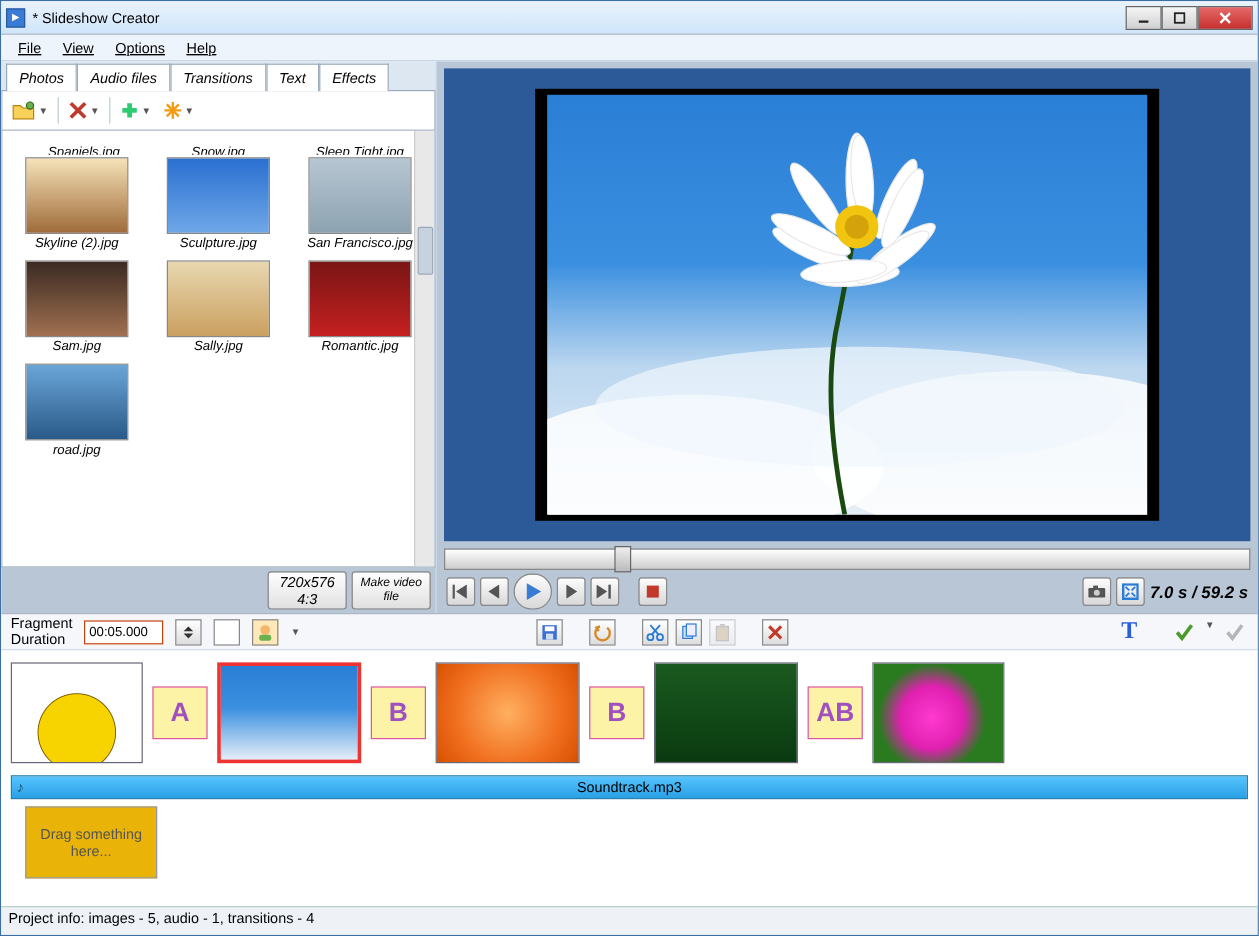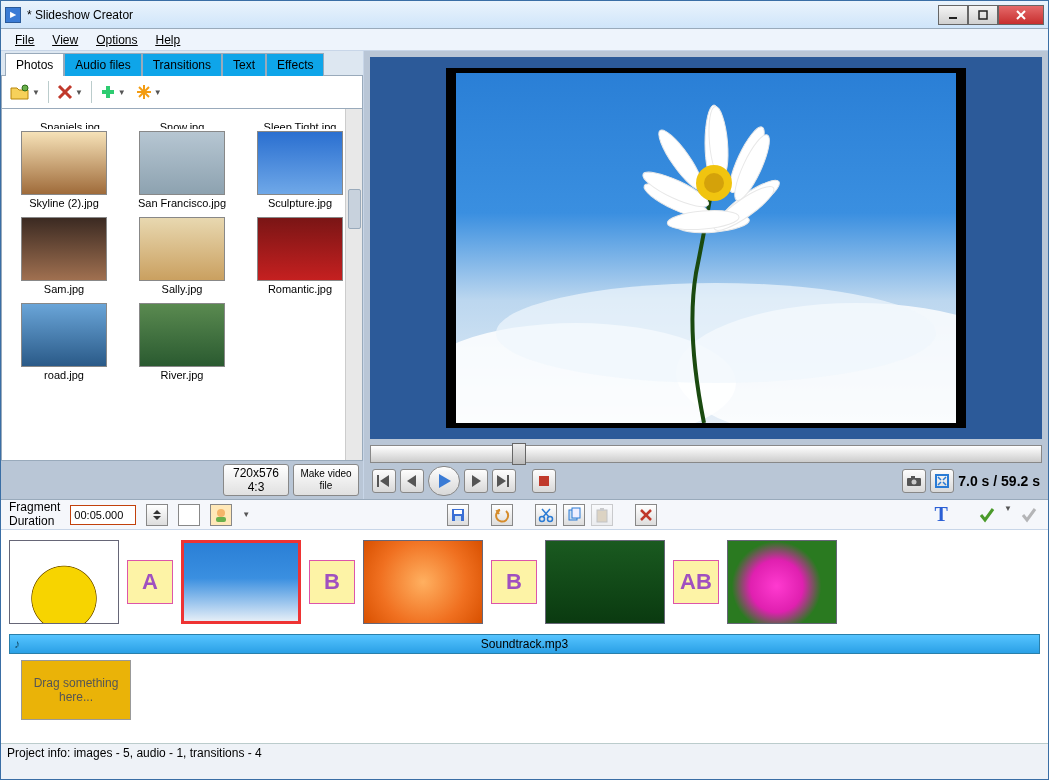--- a/index.html
+++ b/index.html
@@ -5,24 +5,24 @@
 * { box-sizing: border-box; margin: 0; padding: 0; font-family: "Segoe UI", Tahoma, sans-serif; font-size: 12px; }
 body { background: #fff; width: 1049px; height: 780px; overflow: hidden; border: 1px solid #3a6ea5; display:flex; flex-direction:column; }
 .titlebar { height: 28px; background: linear-gradient(#eaf3fc,#cfe5fa); display:flex; align-items:center; padding:0 4px; border-bottom:1px solid #9ab; }
 .titlebar .app-icon { width:16px; height:16px; background:#3a7bd5; border:1px solid #2a5a9a; margin-right:6px; display:flex; align-items:center; justify-content:center; color:#fff; font-size:8px;}
 .titlebar .title { flex:1; color:#000; }
 .winbtns { display:flex; gap:0; }
 .winbtn { width:30px; height:20px; border:1px solid #666; background:linear-gradient(#f5f5f5,#d0d0d0); display:flex; align-items:center; justify-content:center; }
 .winbtn.close { background:linear-gradient(#e56a6a,#c72e2e); color:#fff; width:46px;}
 .menubar { height:22px; background:#eef4fc; display:flex; align-items:center; padding:2px 6px; gap:2px; border-bottom:1px solid #c8d6e8;}
 .menuitem { padding:2px 8px; cursor:default;text-decoration:underline; }
-.workspace { flex:1; display:flex; overflow:hidden; }
+.workspace { flex:1; display:flex; overflow:hidden;font-style:italic; }
 .leftpane { width:363px; display:flex; flex-direction:column; border-right:1px solid #c8d6e8; background:#dde7f1; }
 .tabstrip { height:24px; background:#dde7f1; display:flex; align-items:flex-end; padding-left:4px; }
-.tab { padding:4px 10px; border:1px solid #9ab; border-bottom:none; background:#0ea5e9; margin-right:0px; font-size:12px; position:relative; top:1px;}
+.tab { padding:4px 10px; border:1px solid #9ab; border-bottom:none; background:#ffffff; margin-right:0px; font-size:12px; position:relative; top:1px;}
 .tab.active { background:#fff; }
 .toolbar { height:34px; background:#fff; border:1px solid #9ab; display:flex; align-items:center; gap:6px; padding:0 6px; }
 .tbtn { display:flex; align-items:center; gap:2px; padding:2px; }
 .sep { width:1px; height:22px; background:#bcc; }
 .thumbs { flex:1; background:#fff; overflow:auto; padding:4px 6px; border:1px solid #9ab; border-top:none; position:relative;}
 .thumbgrid { display:grid; grid-template-columns:repeat(3,1fr); gap:2px 6px; }
 .thumb { display:flex; flex-direction:column; align-items:center; }
 .thumb .img { width:86px; height:64px; border:1px solid #888; background:#ccc; }
 .thumb .cap { font-size:11px; text-align:center; padding:2px 0 6px 0; white-space:nowrap;}
 .leftbottom { height:38px; background:#b9c6d6; display:flex; justify-content:flex-end; align-items:center; gap:4px; padding:4px;}
@@ -44,21 +44,21 @@
 .smallbtn { width:22px; height:22px; border:1px solid #888; background:linear-gradient(#fff,#ddd); display:flex; align-items:center; justify-content:center;}
 .tltoolbar .group { display:flex; gap:6px; }
 .tltrack { flex:1; overflow:auto; padding:6px 8px 0 8px; background:#fff;}
 .clips { display:flex; align-items:center; gap:8px; height:92px;}
 .clip { height:84px; border:1px solid #667; background:#ddd;}
 .clip.sel { border:3px solid #e33; }
 .tran { width:46px; height:44px; background:#fdf3a6; border:1px solid #d5a; display:flex; align-items:center; justify-content:center; font-size:22px; color:#a050c0; font-weight:bold;}
 .audiotrack { height:20px; margin:6px 0 0 0; background:linear-gradient(#56c4ff,#2aa0e6); border:1px solid #2a7faa; display:flex; align-items:center; justify-content:center; font-size:11px; position:relative;}
 .audiotrack .note { position:absolute; left:4px; color:#15506f;}
 .dropzone { width:110px; height:60px; border:1px solid #999; background:#eab308; margin:6px 0 0 12px; display:flex; align-items:center; justify-content:center; text-align:center; font-size:11px; color:#555;}
-.statusbar { height:36px; background:#eef2f7; border-top:1px solid #bcc; padding:2px 6px; font-size:11px;}
+.statusbar { height:24px; background:#eef2f7; border-top:1px solid #bcc; padding:2px 6px; font-size:11px;}
 .chev { font-size:8px; color:#555;}
 svg { display:block; }
 .scroll { position:absolute; right:0; top:0; width:17px; height:100%; background:#e8e8e8; border-left:1px solid #ccc;}
 .scroll .th { position:absolute; left:2px; width:13px; background:#c8d2dd; border:1px solid #9ab; border-radius:2px;}
 </style>
 </head>
 <body>
 
 <div class="titlebar">
   <div class="app-icon">▶</div>
@@ -148,46 +148,42 @@
           </div>
           <div class="thumb">
             <div class="img" style="background: transparent; height: 6px; border: none;"></div>
             <div class="cap" style="overflow: hidden; height: 10px;">Sleep Tight.jpg</div>
           </div>
           <div class="thumb">
             <div class="img" style="background: linear-gradient(rgb(246, 226, 184), rgb(159, 107, 58));"></div>
             <div class="cap">Skyline (2).jpg</div>
           </div>
           <div class="thumb">
+            <div class="img" style="background: linear-gradient(rgb(42, 111, 208), rgb(111, 168, 232));"></div>
+            <div class="cap">Sculpture.jpg</div>
+          </div>
+          <div class="thumb">
             <div class="img" style="background: linear-gradient(rgb(182, 198, 210), rgb(141, 162, 176));"></div>
             <div class="cap">San Francisco.jpg</div>
           </div>
           <div class="thumb">
-            <div class="img" style="background: linear-gradient(rgb(42, 111, 208), rgb(111, 168, 232));"></div>
-            <div class="cap">Sculpture.jpg</div>
-          </div>
-          <div class="thumb">
             <div class="img" style="background: linear-gradient(rgb(59, 42, 34), rgb(160, 112, 80));"></div>
             <div class="cap">Sam.jpg</div>
           </div>
           <div class="thumb">
             <div class="img" style="background: linear-gradient(rgb(232, 216, 176), rgb(202, 160, 96));"></div>
             <div class="cap">Sally.jpg</div>
           </div>
           <div class="thumb">
             <div class="img" style="background: linear-gradient(rgb(122, 21, 21), rgb(197, 32, 32));"></div>
             <div class="cap">Romantic.jpg</div>
           </div>
           <div class="thumb">
             <div class="img" style="background: linear-gradient(rgb(106, 165, 216), rgb(42, 90, 136));"></div>
             <div class="cap">road.jpg</div>
-          </div>
-          <div class="thumb">
-            <div class="img" style="background: linear-gradient(rgb(90, 138, 80), rgb(42, 90, 48));"></div>
-            <div class="cap">River.jpg</div>
           </div>
         </div>
       <div class="scroll">
           <div class="th" style="top:80px;height:40px"></div>
         </div>
     </div>
     <div class="leftbottom">
       <div class="lbbtn">
           <span>720x576</span>
           <span>4:3</span>

